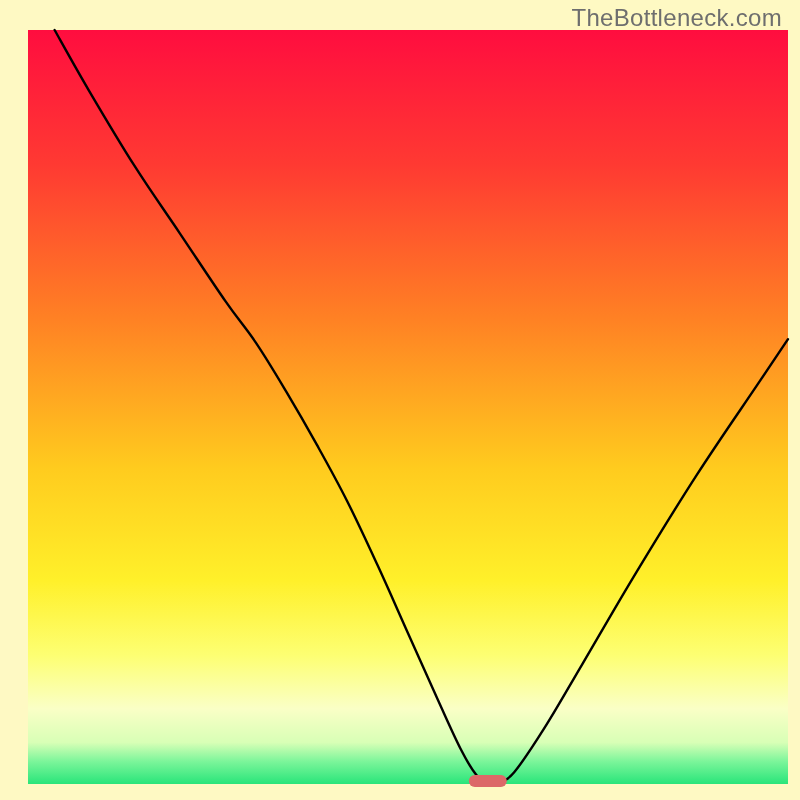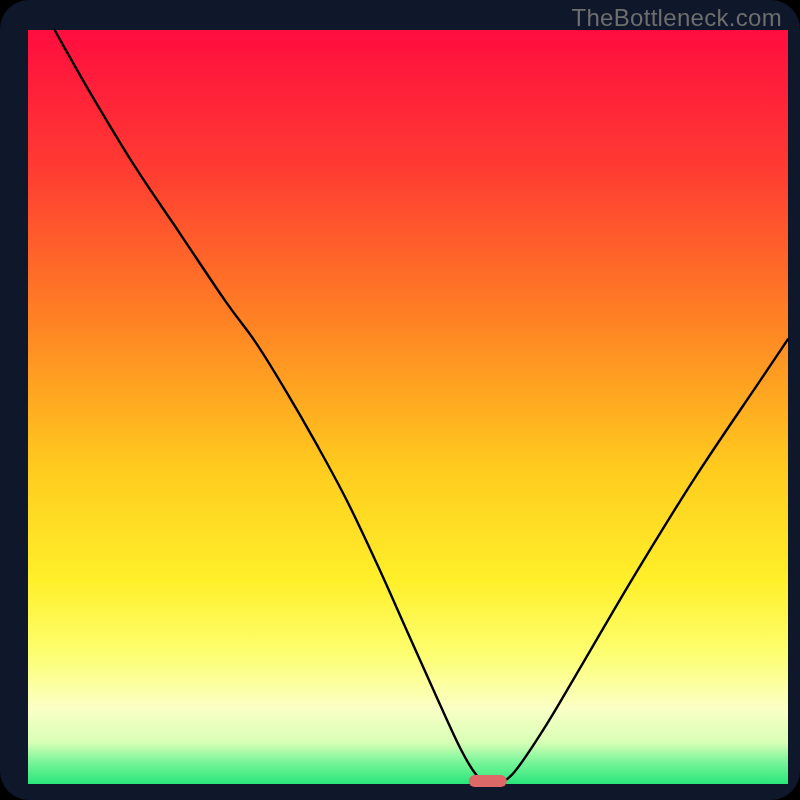--- a/index.html
+++ b/index.html
@@ -8,22 +8,21 @@
     width: 800px;
     height: 800px;
     background: #000;
     overflow: hidden;
     font-family: Arial, Helvetica, sans-serif;
   }
   .frame {
     position: relative;
     width: 800px;
     height: 800px;
-    background: #0f172a;
-    border-radius: 29px;
+    background: #fef9c3;
   }
   .watermark {
     position: absolute;
     top: 4px;
     right: 18px;
     color: #6e6e6e;
     font-size: 24px;
     font-weight: 500;
     letter-spacing: 0.3px;
     z-index: 3;

